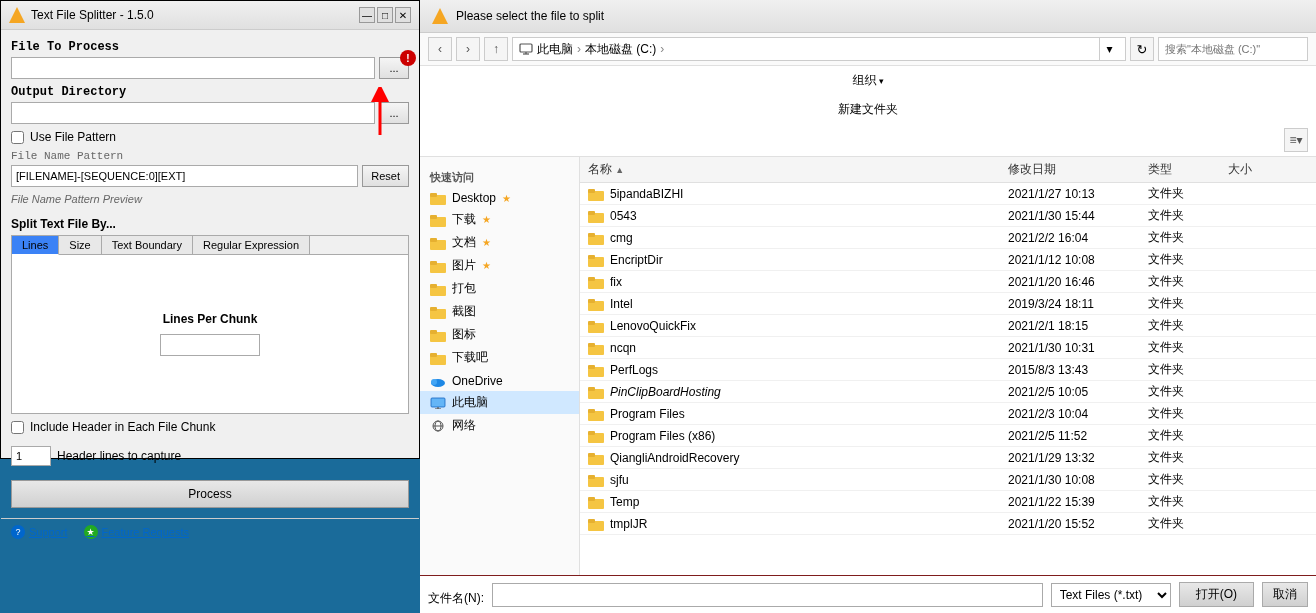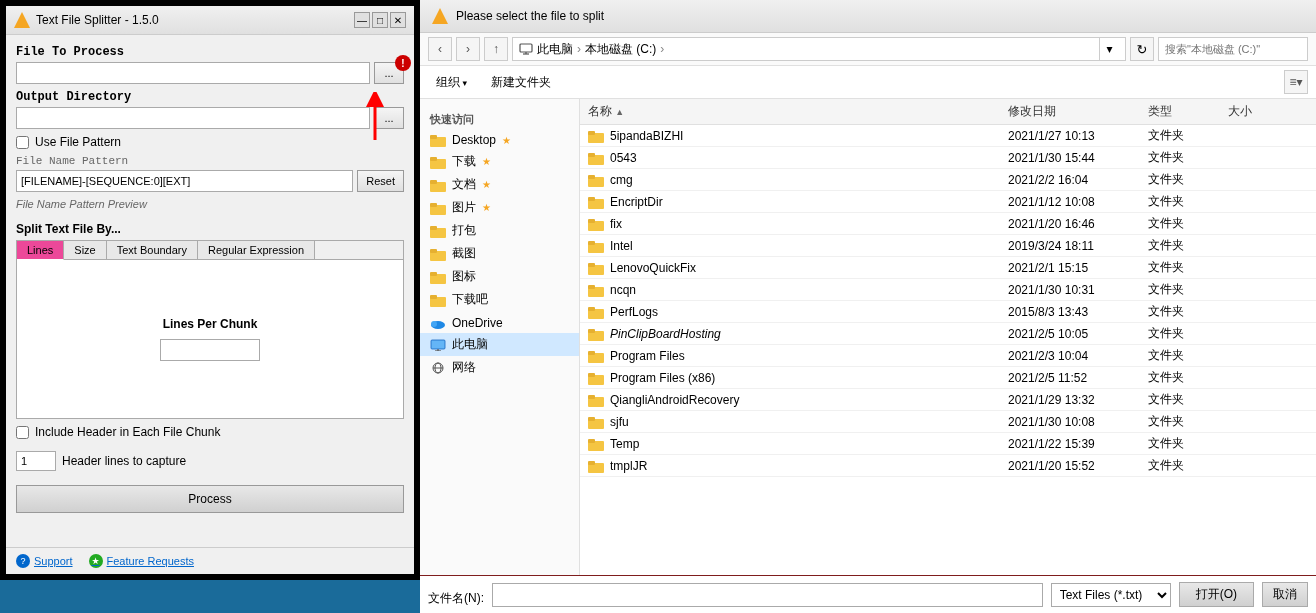--- a/index.html
+++ b/index.html
@@ -9,23 +9,23 @@
       background: #1a6b9a;
       display: flex;
       width: 1316px;
       height: 613px;
       overflow: hidden;
     }
 
     
     .left-panel {
       width: 420px;
-      height: 580px;
+      height: 459px;
       background: #f0f0f0;
-      border: 6px solid #000000;
+      border: 1px solid #000000;
       display: flex;
       flex-direction: column;
       flex-shrink: 0;
     }
 
     .title-bar {
       background: linear-gradient(to bottom, #f0f0f0, #e0e0e0);
       padding: 6px 8px;
       display: flex;
       align-items: center;
@@ -162,21 +162,21 @@
 
     .tab {
       padding: 3px 10px;
       border-right: 1px solid #aaa;
       cursor: pointer;
       background: #e8e8e8;
       font-size: 11px;
     }
 
     .tab.active {
-      background: #ec4899;
+      background: #3b82f6;
       border-bottom: 1px solid #fff;
       margin-bottom: -1px;
       z-index: 1;
     }
 
     .tab-content {
       border: 1px solid #aaa;
       background: #fff;
       height: 160px;
       display: flex;
@@ -359,20 +359,21 @@
       font-size: 11px;
       color: #888;
     }
 
     .file-toolbar {
       display: flex;
       align-items: center;
       padding: 4px 8px;
       border-bottom: 1px solid #e0e0e0;
       gap: 8px;
+      flex-direction: column;
     }
 
     .organize-btn {
       padding: 2px 8px;
       border: none;
       background: transparent;
       cursor: pointer;
       font-size: 12px;
     }
 
@@ -858,21 +859,21 @@
     <div class="col-size"></div>
   </div>
           <div class="file-row">
     <div class="col-name" style="display:flex;align-items:center;">
       <svg class="folder-svg" viewBox="0 0 16 14" style="margin-right:6px;flex-shrink:0;">
         <rect x="0" y="4" width="16" height="10" rx="1" fill="#f5c542"></rect>
         <rect x="0" y="2" width="7" height="4" rx="1" fill="#e6b030"></rect>
       </svg>
       <span>LenovoQuickFix</span>
     </div>
-    <div class="col-date">2021/2/1 15:15</div>
+    <div class="col-date">2021/2/1 18:15</div>
     <div class="col-type">文件夹</div>
     <div class="col-size"></div>
   </div>
           <div class="file-row">
     <div class="col-name" style="display:flex;align-items:center;">
       <svg class="folder-svg" viewBox="0 0 16 14" style="margin-right:6px;flex-shrink:0;">
         <rect x="0" y="4" width="16" height="10" rx="1" fill="#f5c542"></rect>
         <rect x="0" y="2" width="7" height="4" rx="1" fill="#e6b030"></rect>
       </svg>
       <span>ncqn</span>

